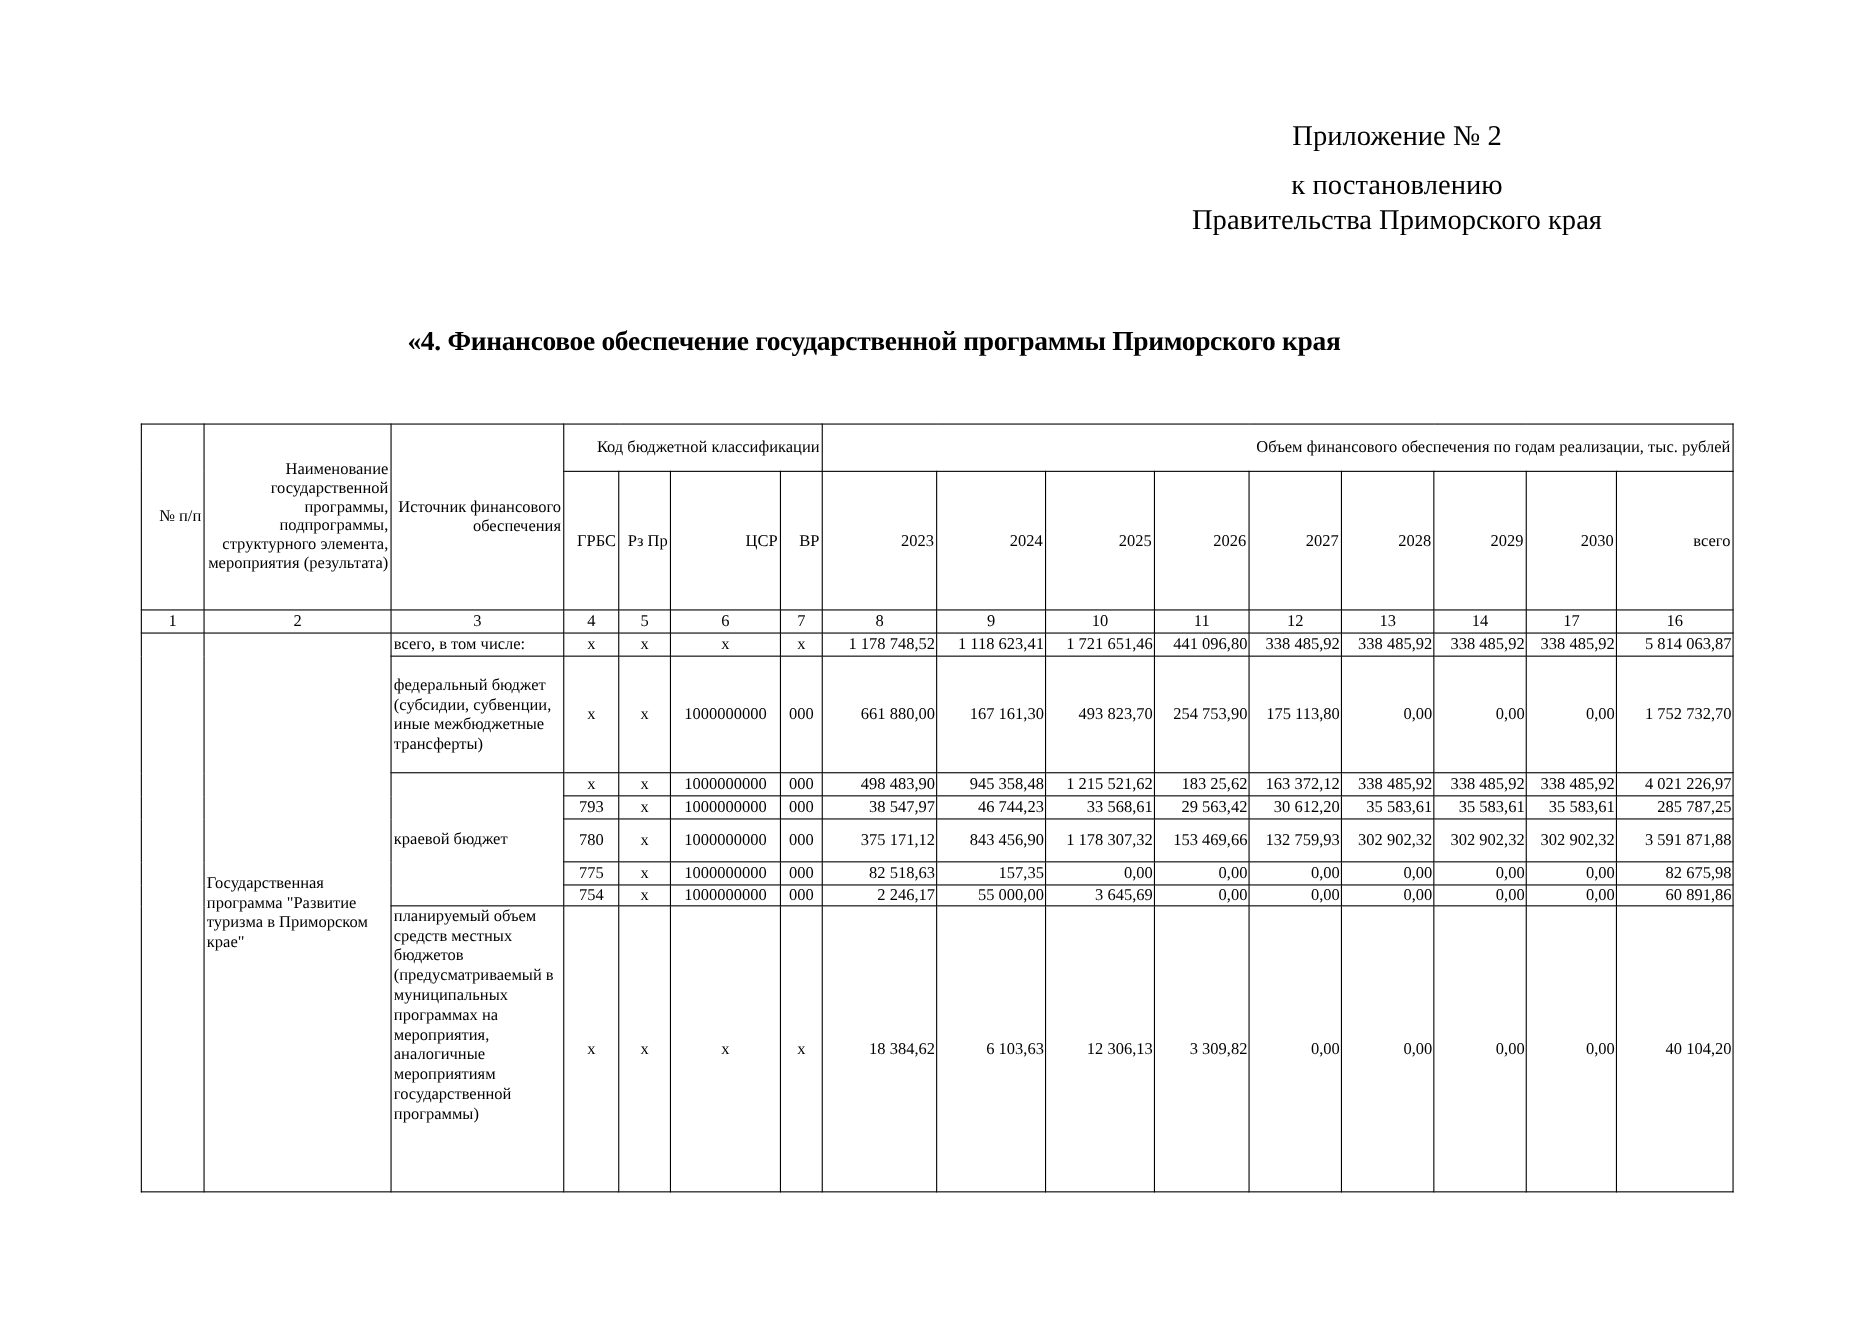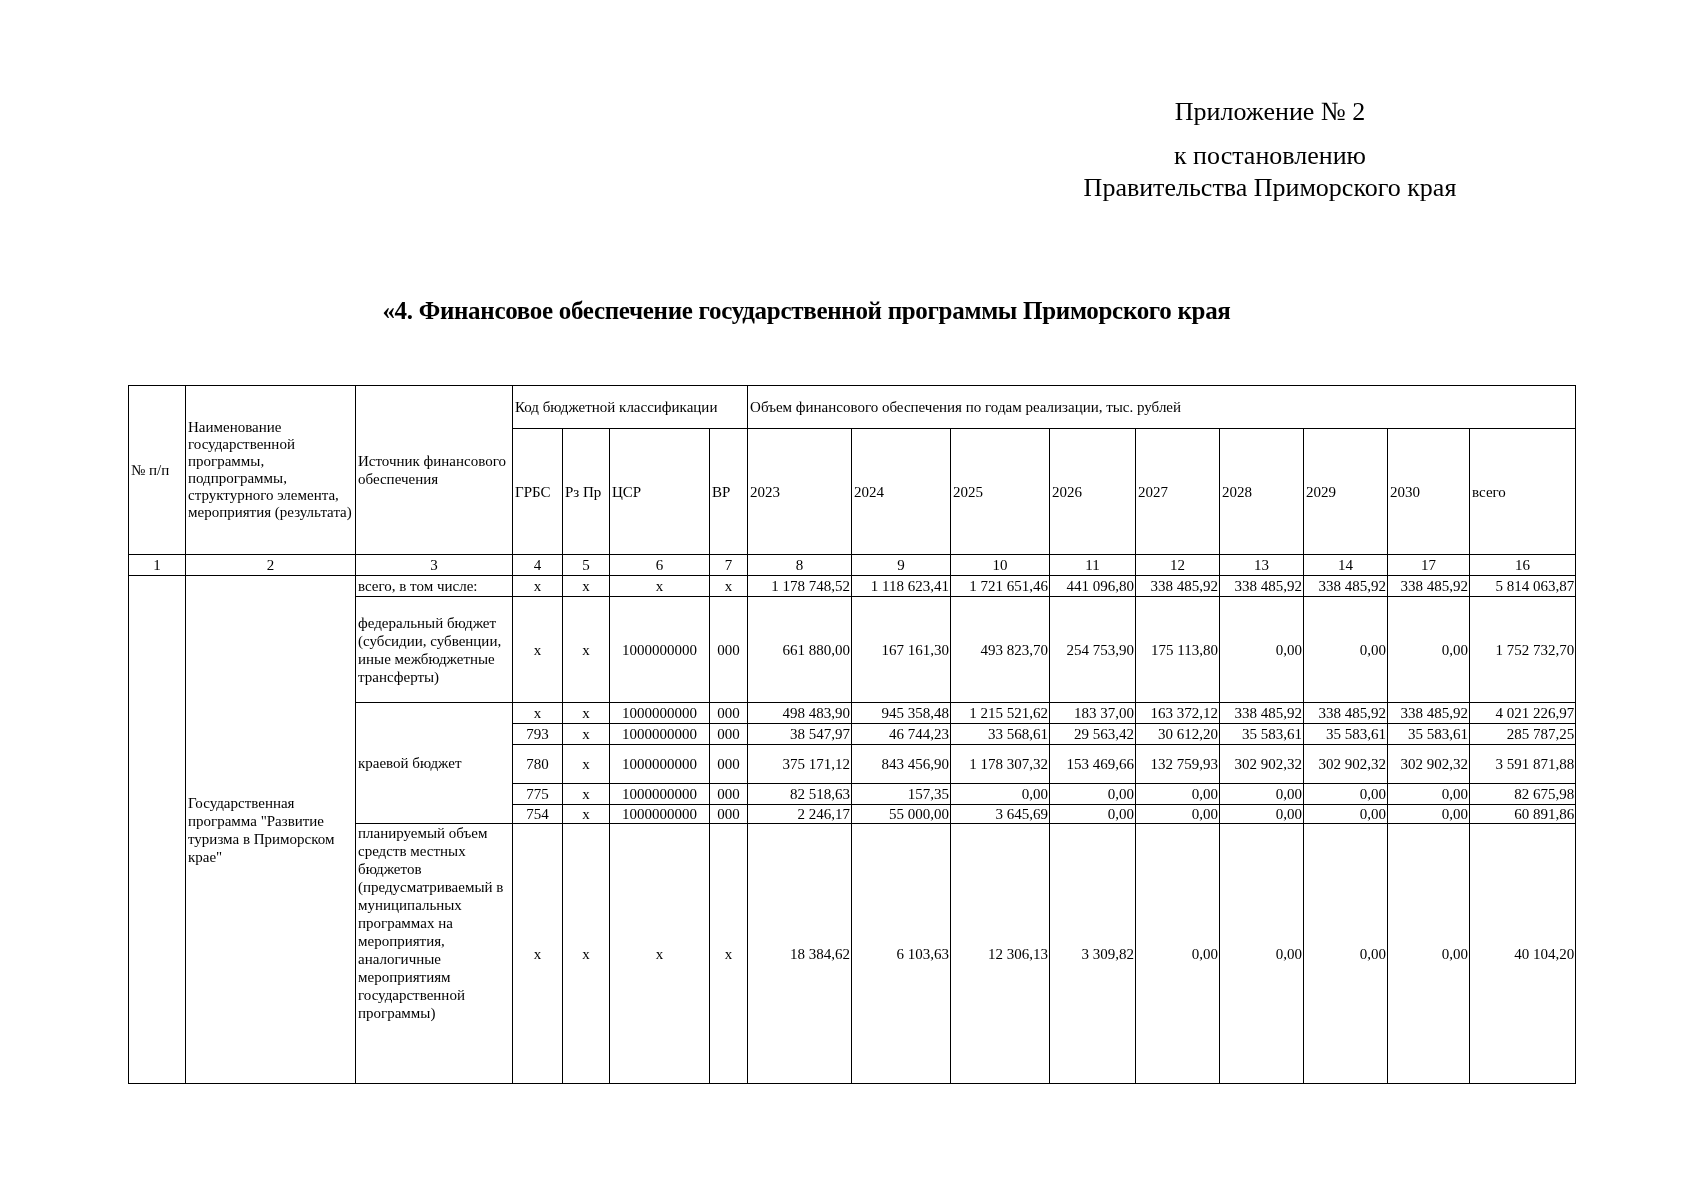--- a/index.html
+++ b/index.html
@@ -1,30 +1,30 @@
 <!DOCTYPE html>
 <html><head>
 <meta charset="utf-8">
 <style>
   html, body { margin: 0; padding: 0; background: #ffffff; }
   body { width: 1682px; height: 1200px; position: relative; overflow: hidden;
          font-family: "Liberation Serif", "DejaVu Serif", serif; color: #000; }
-  .appendix { position: absolute; left: 1030px; top: 96px; width: 480px; text-align: center;
+  .appendix { position: absolute; left: 1030px; top: 108px; width: 480px; text-align: center;
               font-size: 26px; line-height: 32px; }
   .appendix .l1 { margin-bottom: 12px; }
   .appendix .date { font-family: "Liberation Mono", "DejaVu Sans Mono", monospace; font-weight: bold;
                     font-size: 22px; letter-spacing: 1px; margin-top: 2px; }
-  .title { position: absolute; left: 12px; top: 296px; width: 1589px; text-align: center;
+  .title { position: absolute; left: 0; top: 296px; width: 1589px; text-align: center;
            font-weight: bold; font-size: 25px; line-height: 30px; letter-spacing: -0.3px; }
   .title .t2 { text-decoration: underline; }
   table.fin { position: absolute; left: 128px; top: 385px; width: 1437px;
               border-collapse: collapse; table-layout: fixed;
               font-size: 15px; line-height: 18px; }
   table.fin td, table.fin th { border: 1.3px solid #000; padding: 0 2px; font-weight: normal; }
-  th { text-align: left; vertical-align: middle; }
+  th { text-align: right; vertical-align: middle; }
   .c { text-align: center; }
   .l { text-align: left; }
   .vm { vertical-align: middle; margin-top: 20px; }
   .vt { vertical-align: top; }
   .num { text-align: right; white-space: nowrap; padding-right: 1px !important; padding-left: 0 !important; }
   .hdr-small { font-size: 15px; line-height: 17px; }
 </style>
 </head>
 <body>
 
@@ -137,21 +137,21 @@
 
   <tr style="height:21px">
     <td rowspan="5" class="l vm">краевой бюджет</td>
     <td class="c">x</td>
     <td class="c">x</td>
     <td class="c">1000000000</td>
     <td class="c">000</td>
     <td class="num">498 483,90</td>
     <td class="num">945 358,48</td>
     <td class="num">1 215 521,62</td>
-    <td class="num">183 37,00</td>
+    <td class="num">183 25,62</td>
     <td class="num">163 372,12</td>
     <td class="num">338 485,92</td>
     <td class="num">338 485,92</td>
     <td class="num">338 485,92</td>
     <td class="num">4 021 226,97</td>
   </tr>
 
   <tr style="height:21px">
     <td class="c">793</td>
     <td class="c">x</td>

